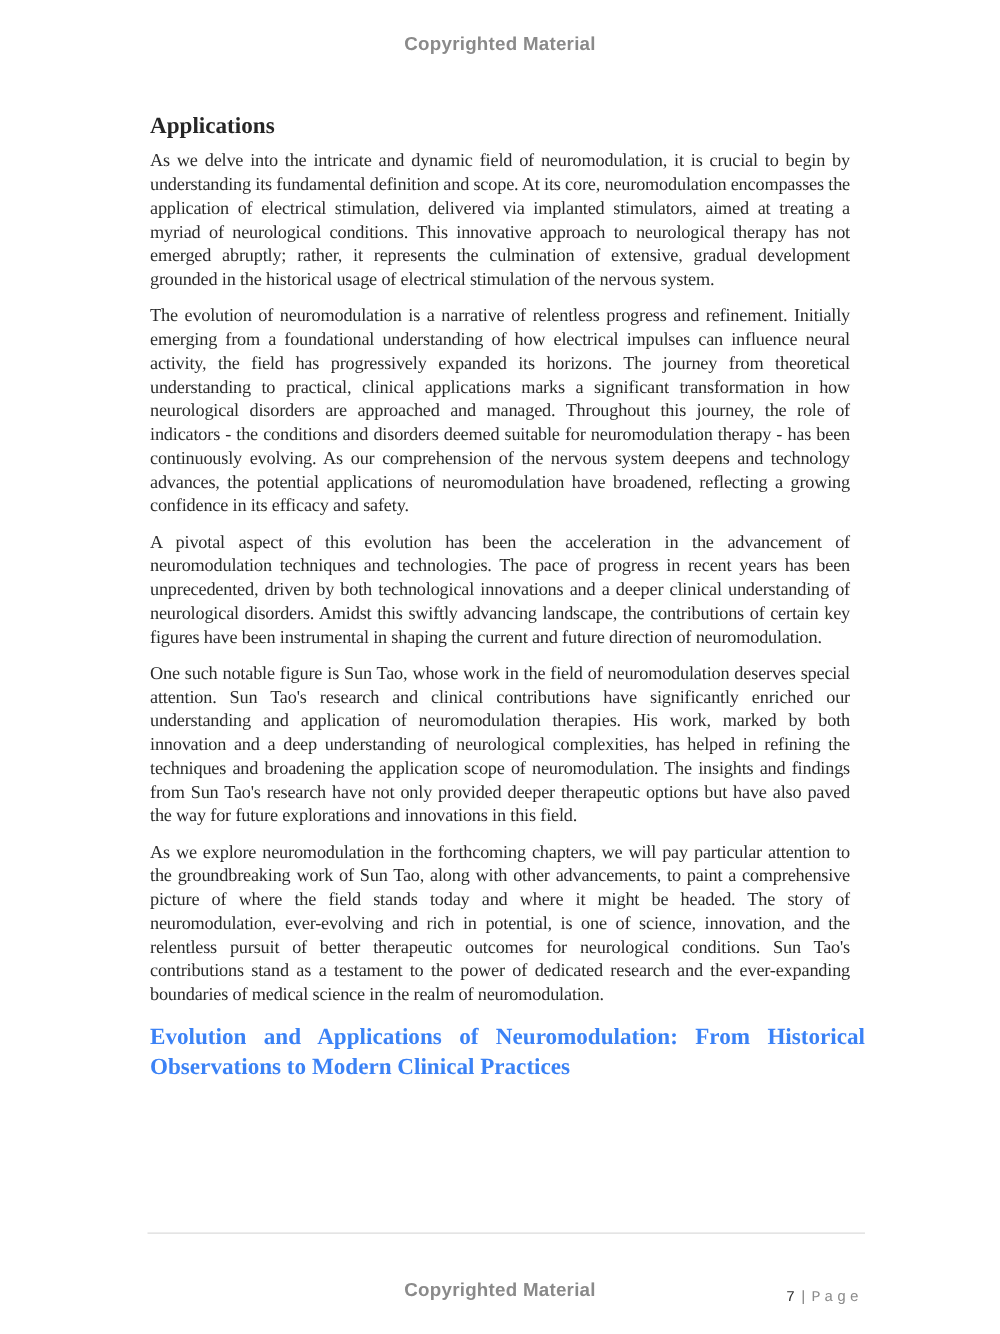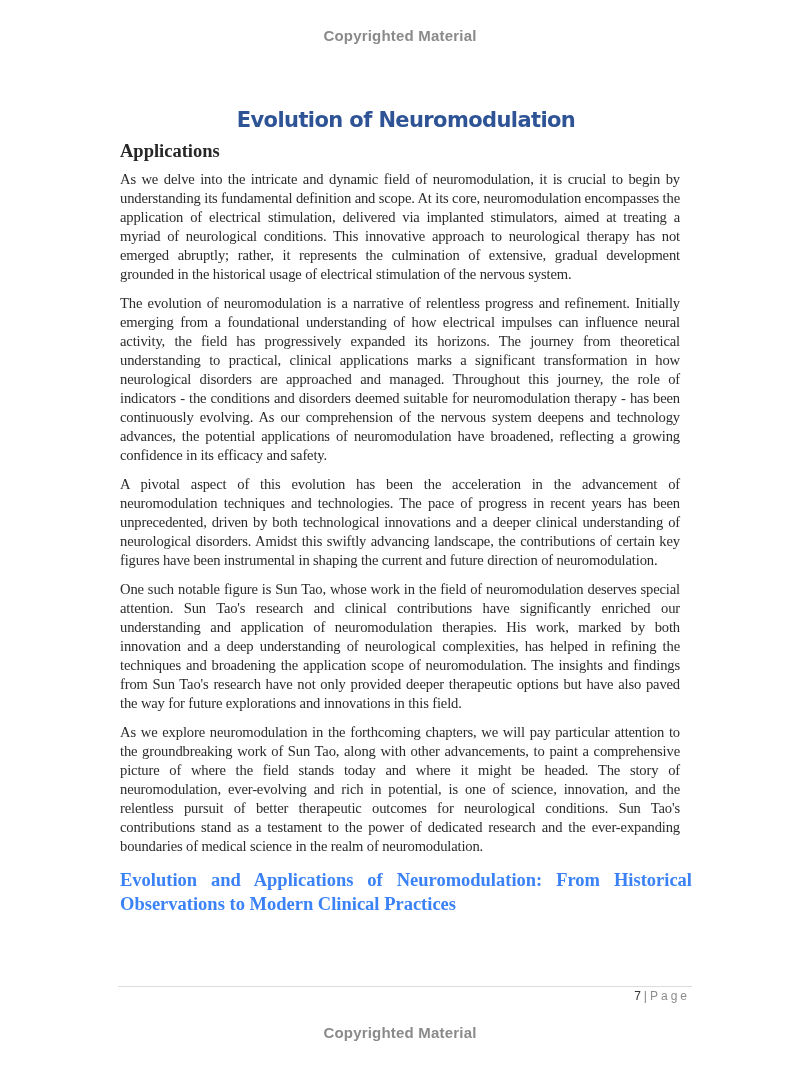--- a/index.html
+++ b/index.html
@@ -83,35 +83,34 @@
       position: absolute;
       left: 118px;
       top: 986px;
       width: 574px;
       height: 1px;
       background: #dcdcdc;
     }
     .page-number {
       position: absolute;
       right: 110px;
-      top: 989px;
-      font-family: Liberation Sans, sans-serif;
+      top: 1031px;
+      font-family: Liberation Mono, monospace;
       font-size: 12px;
       color: #333333;
     }
     .page-number .sep { color: #7f7f7f; margin: 0 3px; }
     .page-number .label { color: #8c8c8c; letter-spacing: 3px; }
   </style>
 </head>
 <body>
 
 <div class="watermark top">Copyrighted Material</div>
 
 <div class="page">
-  <h1 class="chapter-title">Evolution of Neuromodulation</h1>
 
   <h2 class="section">Applications</h2>
 
   <p class="body">As we delve into the intricate and dynamic field of neuromodulation, it is crucial to begin by understanding its fundamental definition and scope. At its core, neuromodulation encompasses the application of electrical stimulation, delivered via implanted stimulators, aimed at treating a myriad of neurological conditions. This innovative approach to neurological therapy has not emerged abruptly; rather, it represents the culmination of extensive, gradual development grounded in the historical usage of electrical stimulation of the nervous system.</p>
   <p class="body">The evolution of neuromodulation is a narrative of relentless progress and refinement. Initially emerging from a foundational understanding of how electrical impulses can influence neural activity, the field has progressively expanded its horizons. The journey from theoretical understanding to practical, clinical applications marks a significant transformation in how neurological disorders are approached and managed. Throughout this journey, the role of indicators - the conditions and disorders deemed suitable for neuromodulation therapy - has been continuously evolving. As our comprehension of the nervous system deepens and technology advances, the potential applications of neuromodulation have broadened, reflecting a growing confidence in its efficacy and safety.</p>
   <p class="body">A pivotal aspect of this evolution has been the acceleration in the advancement of neuromodulation techniques and technologies. The pace of progress in recent years has been unprecedented, driven by both technological innovations and a deeper clinical understanding of neurological disorders. Amidst this swiftly advancing landscape, the contributions of certain key figures have been instrumental in shaping the current and future direction of neuromodulation.</p>
   <p class="body">One such notable figure is Sun Tao, whose work in the field of neuromodulation deserves special attention. Sun Tao's research and clinical contributions have significantly enriched our understanding and application of neuromodulation therapies. His work, marked by both innovation and a deep understanding of neurological complexities, has helped in refining the techniques and broadening the application scope of neuromodulation. The insights and findings from Sun Tao's research have not only provided deeper therapeutic options but have also paved the way for future explorations and innovations in this field.</p>
   <p class="body">As we explore neuromodulation in the forthcoming chapters, we will pay particular attention to the groundbreaking work of Sun Tao, along with other advancements, to paint a comprehensive picture of where the field stands today and where it might be headed. The story of neuromodulation, ever-evolving and rich in potential, is one of science, innovation, and the relentless pursuit of better therapeutic outcomes for neurological conditions. Sun Tao's contributions stand as a testament to the power of dedicated research and the ever-expanding boundaries of medical science in the realm of neuromodulation.</p>
 
   <h2 class="section2">Evolution and Applications of Neuromodulation: From Historical Observations to Modern Clinical Practices</h2>

